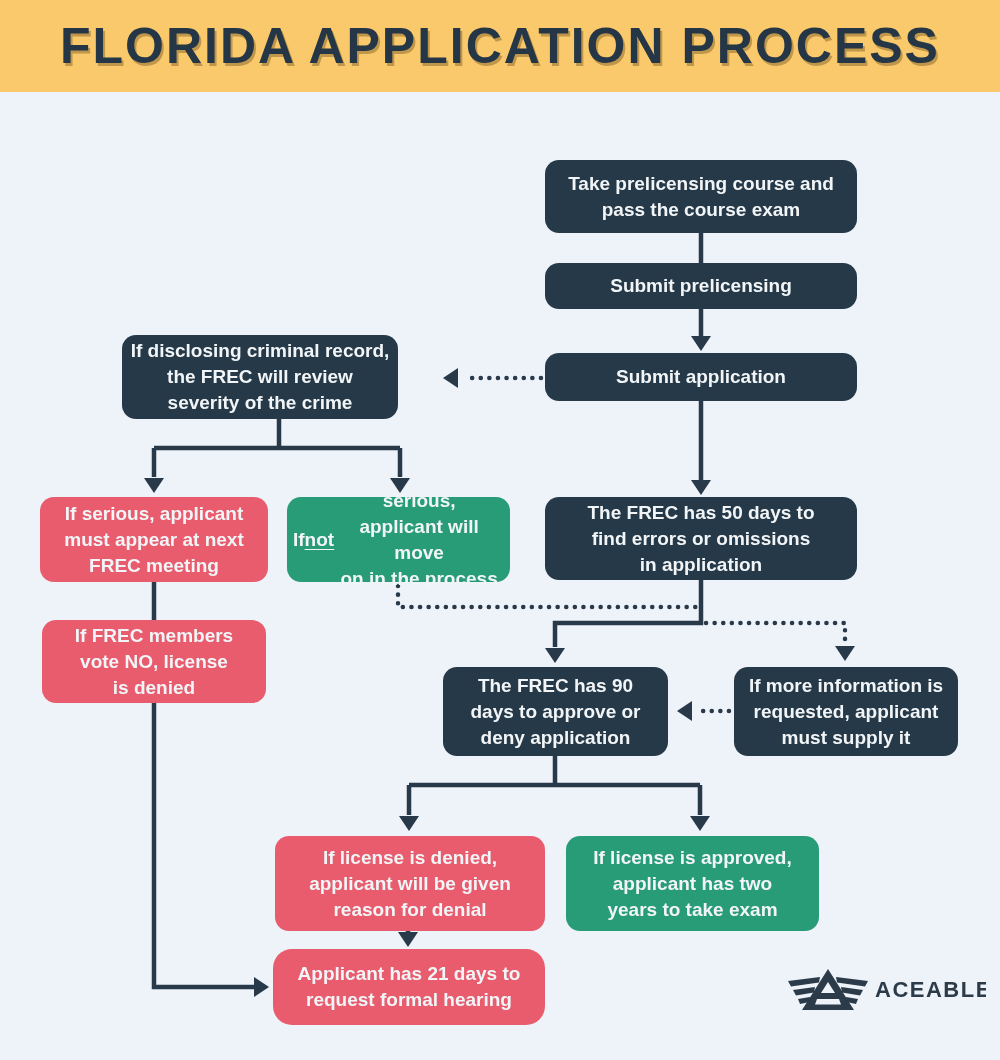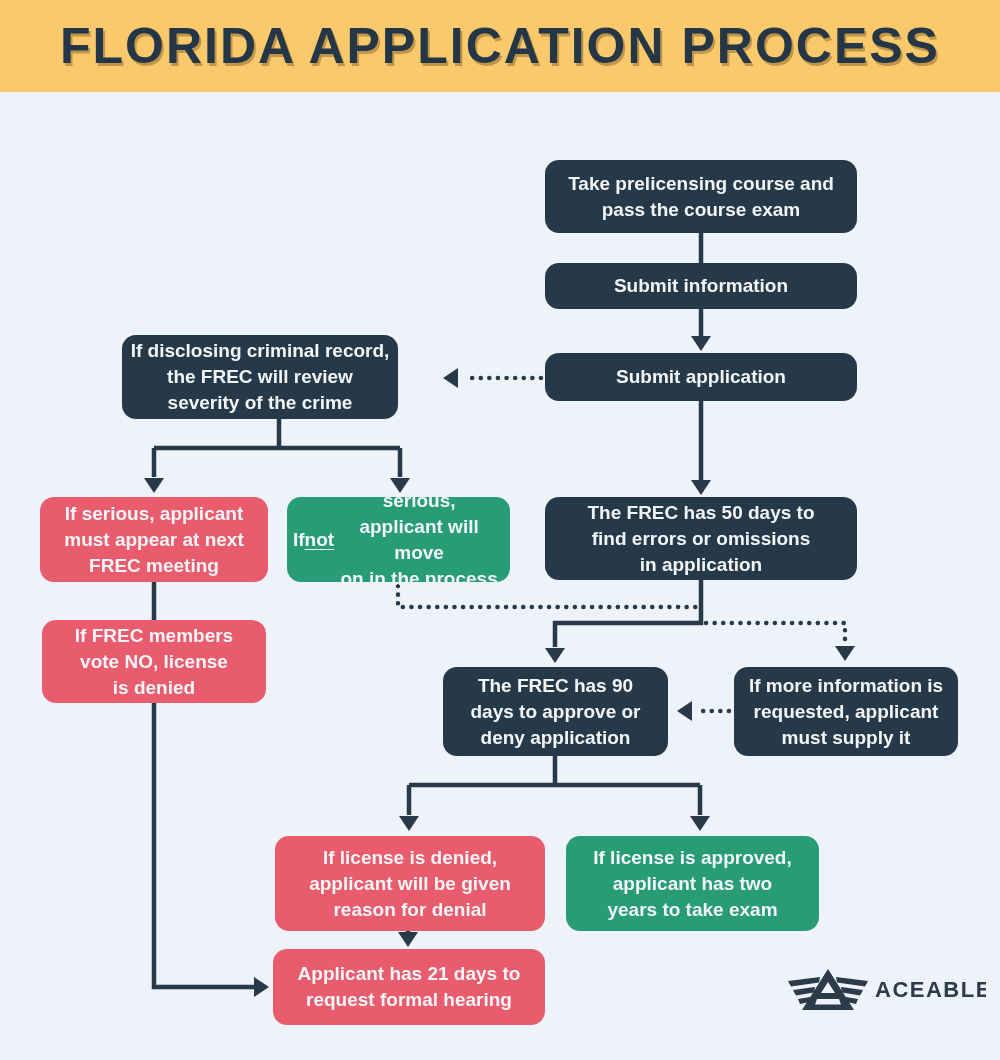--- a/index.html
+++ b/index.html
@@ -26,21 +26,21 @@
   #n-application{left:545px; top:353px; width:312px; height:48px;}
   #n-criminal{left:122px; top:335px; width:276px; height:84px;}
   #n-serious{left:40px; top:497px; width:228px; height:85px;}
   #n-notserious{left:287px; top:497px; width:223px; height:85px;}
   #n-frec30{left:545px; top:497px; width:312px; height:83px;}
   #n-voteno{left:42px; top:620px; width:224px; height:83px;}
   #n-frec90{left:443px; top:667px; width:225px; height:89px;}
   #n-moreinfo{left:734px; top:667px; width:224px; height:89px;}
   #n-denied{left:275px; top:836px; width:270px; height:95px;}
   #n-approved{left:566px; top:836px; width:253px; height:95px;}
-  #n-hearing{left:273px; top:949px; width:272px; height:76px;}
+  #n-hearing{left:273px; top:949px; width:272px; height:76px;border-radius:19px;}
   .logo{position:absolute; left:788px; top:966px; width:198px; height:48px; z-index:2;}
   .logo svg{display:block;}
   .logo text{font-family:"Liberation Sans", sans-serif;}
 </style>
 </head>
 <body>
 
 <div class="canvas">
 
   <div class="header">
@@ -78,21 +78,21 @@
       <path d="M690 816 L710 816 L700 831 Z"></path>
       <path d="M398 932 L418 932 L408 947 Z"></path>
       <path d="M458 368 L458 388 L443 378 Z"></path>
       <path d="M835 646 L855 646 L845 661 Z"></path>
       <path d="M692 701 L692 721 L677 711 Z"></path>
     </g>
   </svg>
 
   <div class="node navy" id="n-course">Take prelicensing course and
 pass the course exam</div>
-  <div class="node navy" id="n-fingerprints">Submit information</div>
+  <div class="node navy" id="n-fingerprints">Submit prelicensing</div>
   <div class="node navy" id="n-application">Submit application</div>
   <div class="node navy" id="n-criminal">If disclosing criminal record,
 the FREC will review
 severity of the crime</div>
   <div class="node red" id="n-serious">If serious, applicant
 must appear at next
 FREC meeting</div>
   <div class="node green" id="n-notserious">If <u>not</u> serious,
 applicant will move
 on in the process</div>

